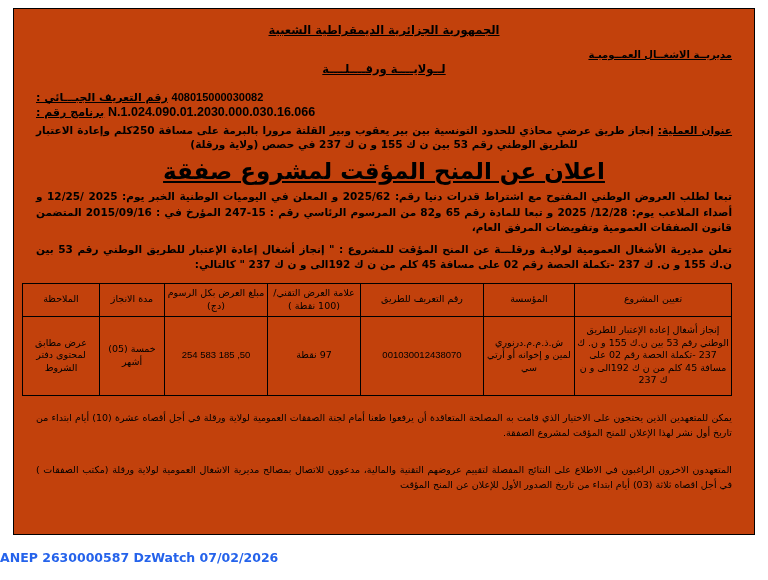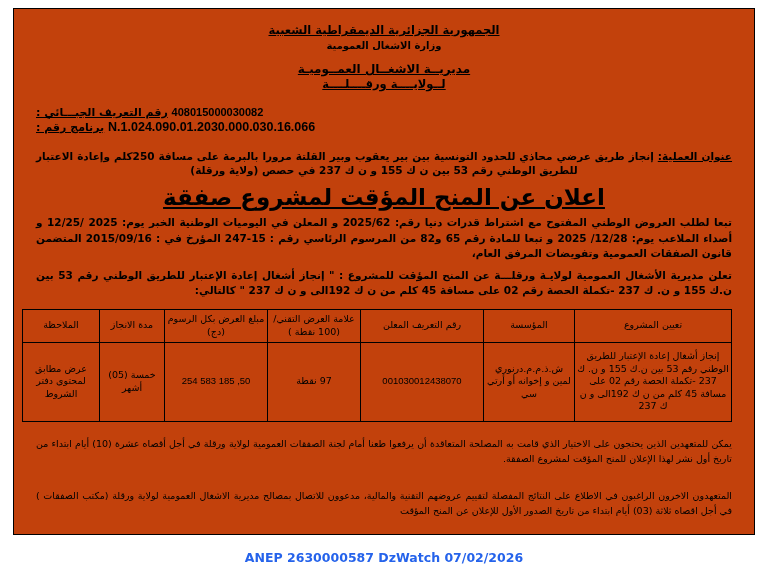--- a/index.html
+++ b/index.html
@@ -44,26 +44,27 @@
     white-space: nowrap;
   }
   .hdr-l2 {
     font-size: 10px;
     font-weight: bold;
     line-height: 15px;
     white-space: nowrap;
   }
   .hdr-gap { height: 9px; }
   .hdr-l3 {
-    font-size: 12px;
+    font-size: 10px;
     font-weight: bold;
     text-decoration: underline;
     line-height: 15px;
     letter-spacing: 0.5px;
     white-space: nowrap;
+    text-align: right;
   }
   .hdr-l4 {
     font-size: 11.5px;
     font-weight: bold;
     text-decoration: underline;
     line-height: 15px;
     letter-spacing: 0.5px;
     white-space: nowrap;
   }
   
@@ -80,21 +81,21 @@
   }
   .idrow .lbl { text-decoration: underline; }
   .idrow .val {
     font-family: "Liberation Sans", sans-serif;
     direction: ltr;
     unicode-bidi: embed;
   }
   .idrow.big .val { font-size: 12.5px; }
   
   .optitle {
-    margin-top: 14px;
+    margin-top: 3px;
     direction: rtl;
     text-align: justify;
     text-align-last: center;
     font-size: 10.5px;
     font-weight: bold;
     line-height: 14px;
   }
   .optitle .lbl { text-decoration: underline; }
   
   .maintitle {
@@ -170,37 +171,35 @@
     font-weight: normal;
   }
   .fp1 { margin-top: 14px; }
   .fp2 { margin-top: 22px; }
   
   .anep {
     position: absolute;
     left: 0;
     top: 550px;
     width: 768px;
-    text-align: center;
     font-size: 12.5px;
     font-weight: bold;
     color: #2563eb;
     font-family: "DejaVu Sans", sans-serif;
     direction: ltr;
   }
 </style>
 </head>
 <body>
 
 <div class="page">
   <div class="inner">
 
     <div class="hdr">
       <div class="hdr-l1">الجمهورية الجزائرية الديمقراطية الشعبية</div>
-      <div class="hdr-l2">وزارة الاشغال العمومية</div>
       <div class="hdr-gap"></div>
       <div class="hdr-l3">مديريــة الاشغــال العمــوميـة</div>
       <div class="hdr-l4">لــولايــــة ورقــــلــــة</div>
     </div>
 
     <div class="idblock">
       <div class="idrow">
         <span class="val">408015000030082</span>
         <span class="lbl">رقم التعريف الجبـــائي :</span>
       </div>
@@ -218,21 +217,21 @@
     <div class="maintitle">اعلان عن المنح المؤقت لمشروع صفقة</div>
 
     <div class="bodypara">تبعا لطلب العروض الوطني المفتوح مع اشتراط قدرات دنيا رقم: 2025/62 و المعلن في اليوميات الوطنية الخبر يوم: 2025 /12/25 و أصداء الملاعب يوم: 12/28/ 2025 و تبعا للمادة رقم  65 و82 من المرسوم الرئاسي رقم : 15-247 المؤرخ في : 2015/09/16 المتضمن قانون الصفقات العمومية وتفويضات المرفق العام،</div>
     <div class="bodypara">تعلن مديرية الأشغال العمومية لولايـة ورقلـــة عن المنح المؤقت للمشروع  : " إنجاز أشغال إعادة الإعتبار للطريق الوطني رقم 53 بين ن.ك 155 و ن. ك 237 -تكملة الحصة رقم 02 على مسافة 45 كلم  من ن ك 192الى  و ن ك 237 " كالتالي:</div>
 
     <table class="tbl">
       <thead>
         <tr>
           <th class="c-proj">تعيين المشروع</th>
           <th class="c-inst">المؤسسة</th>
-          <th class="c-tax">رقم التعريف المعلن</th>
+          <th class="c-tax">رقم التعريف للطريق</th>
           <th class="c-note">علامة العرض التقني/ (100 نقطة )</th>
           <th class="c-amt">مبلغ العرض بكل الرسوم (دج)</th>
           <th class="c-dur">مدة الانجاز</th>
           <th class="c-rem">الملاحظة</th>
         </tr>
       </thead>
       <tbody>
         <tr>
           <td class="proj">إنجاز أشغال إعادة الإعتبار للطريق الوطني رقم 53 بين ن.ك 155 و ن. ك 237 -تكملة الحصة رقم 02 على مسافة 45 كلم  من  ن ك 192الى  و ن ك 237</td>
           <td class="inst">ش.ذ.م.م.درنوري لمين و إخوانه أو أرتي سي</td>

